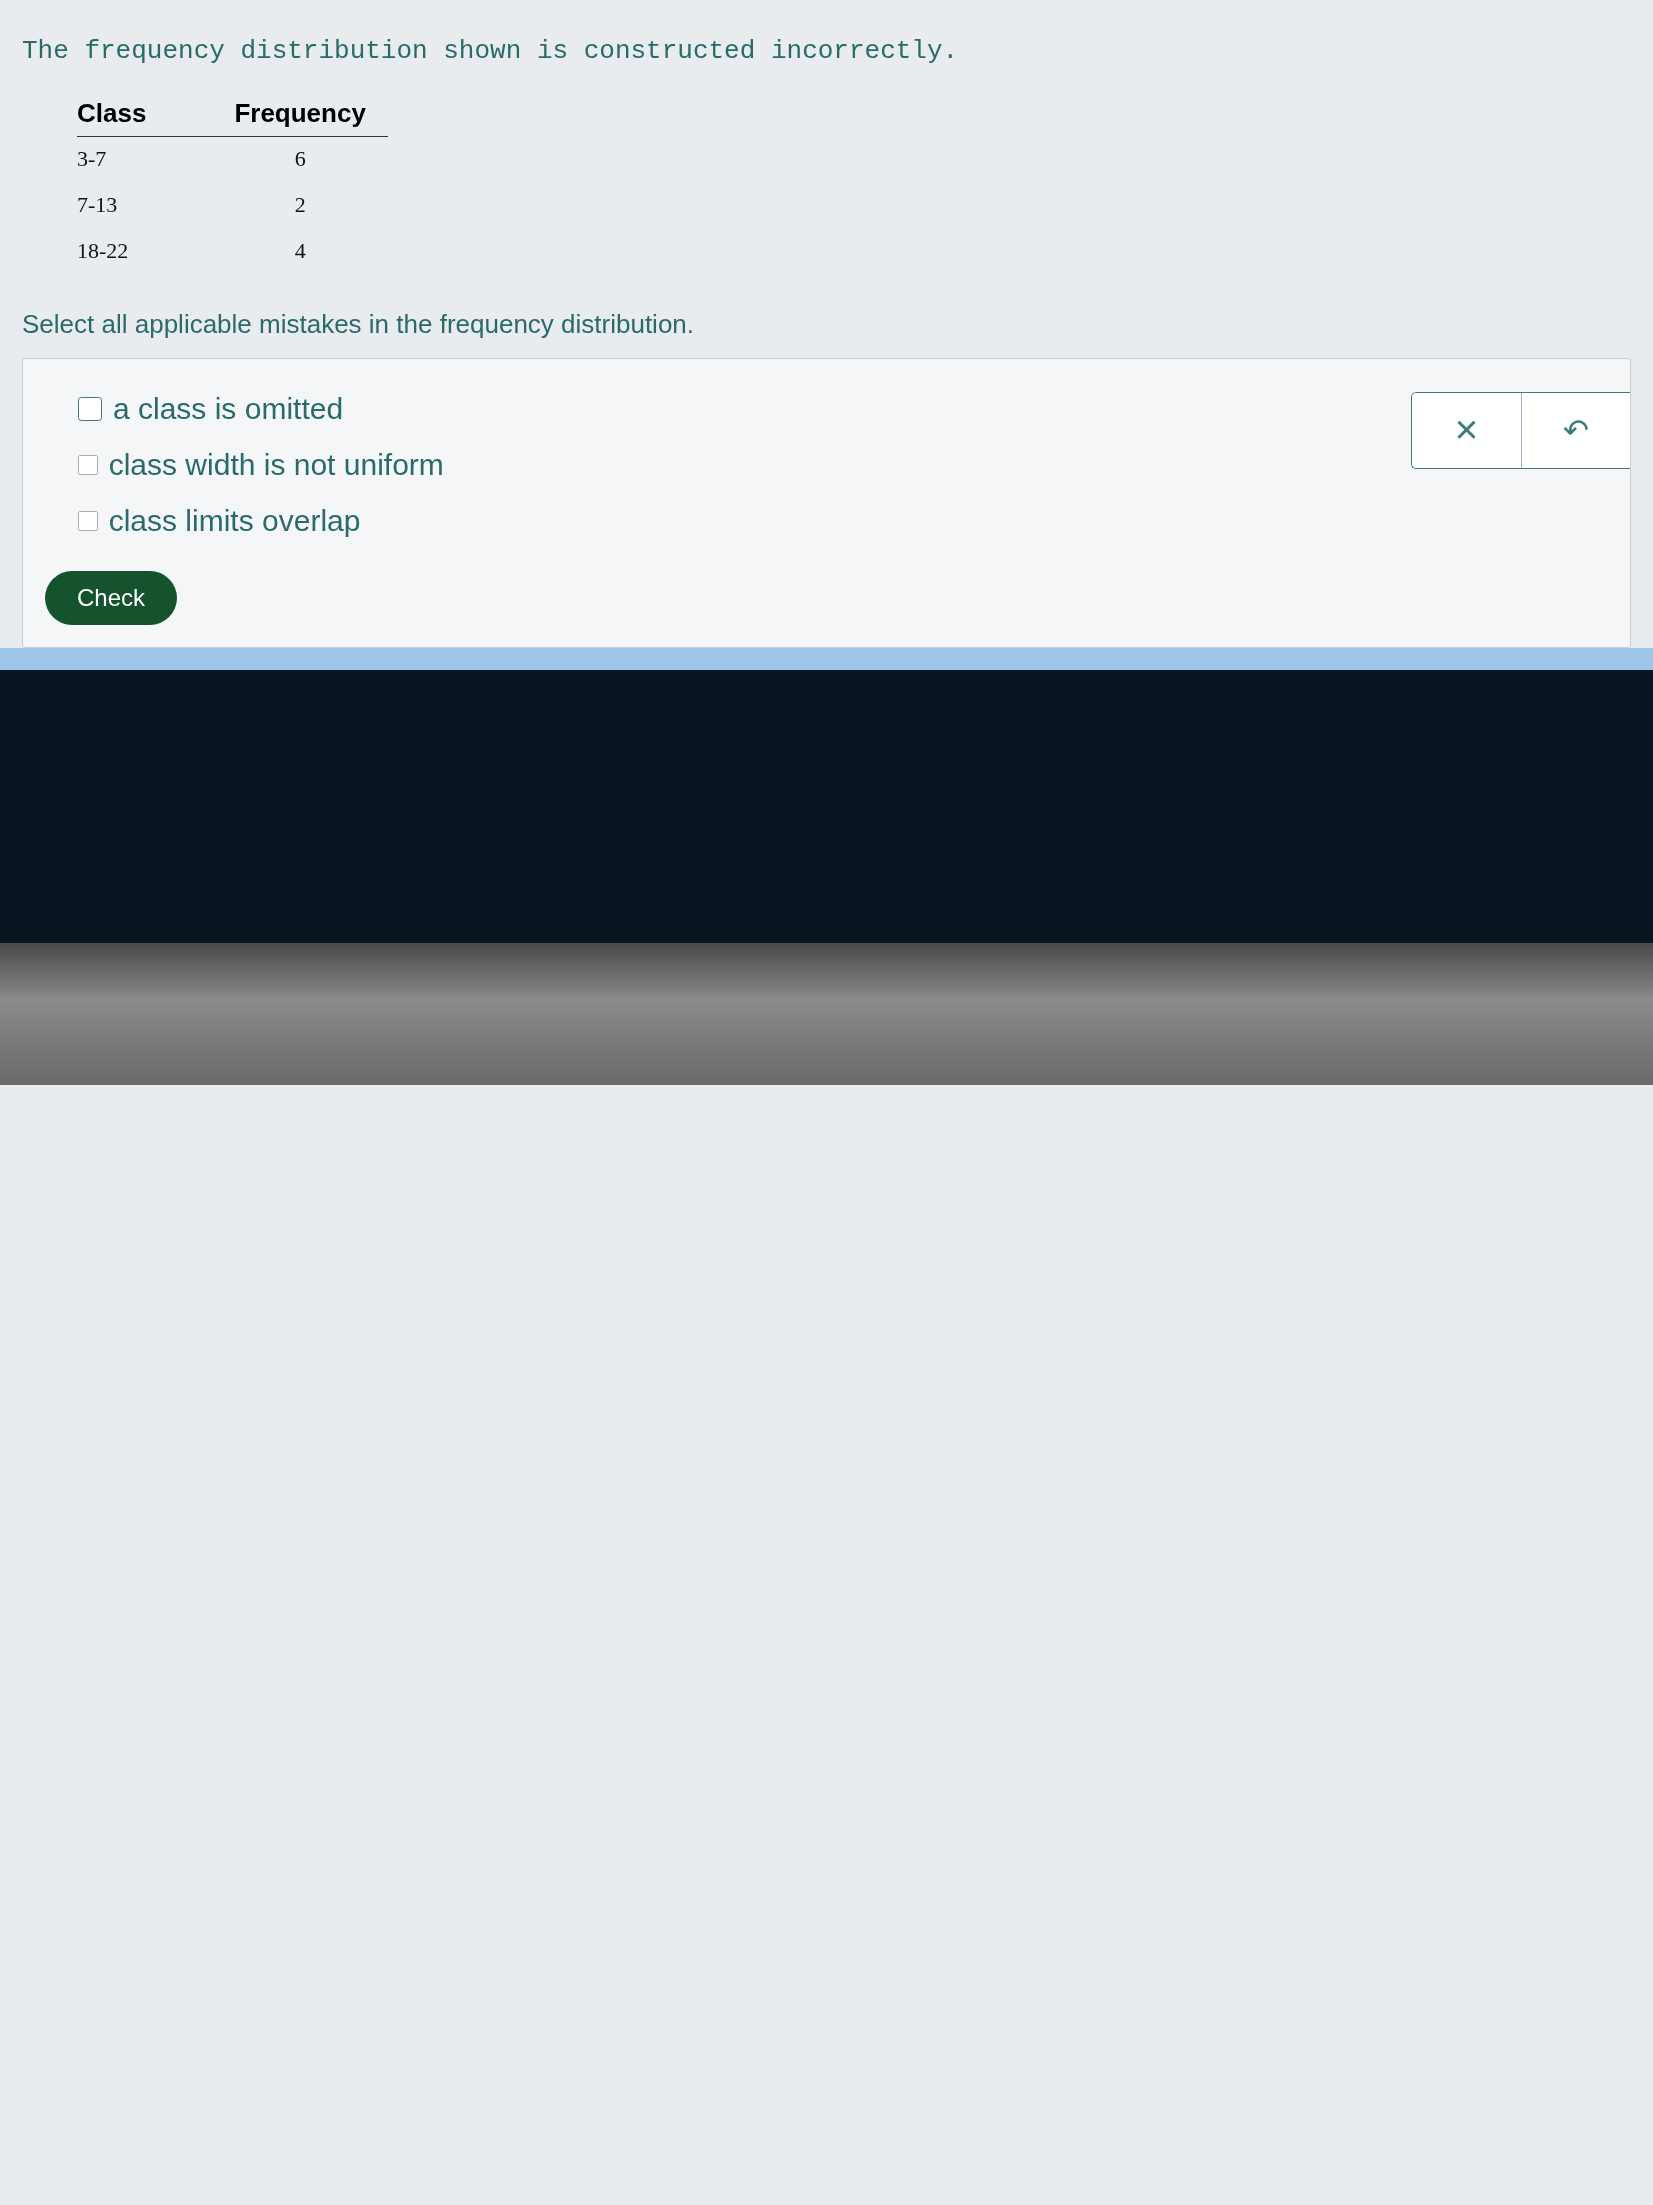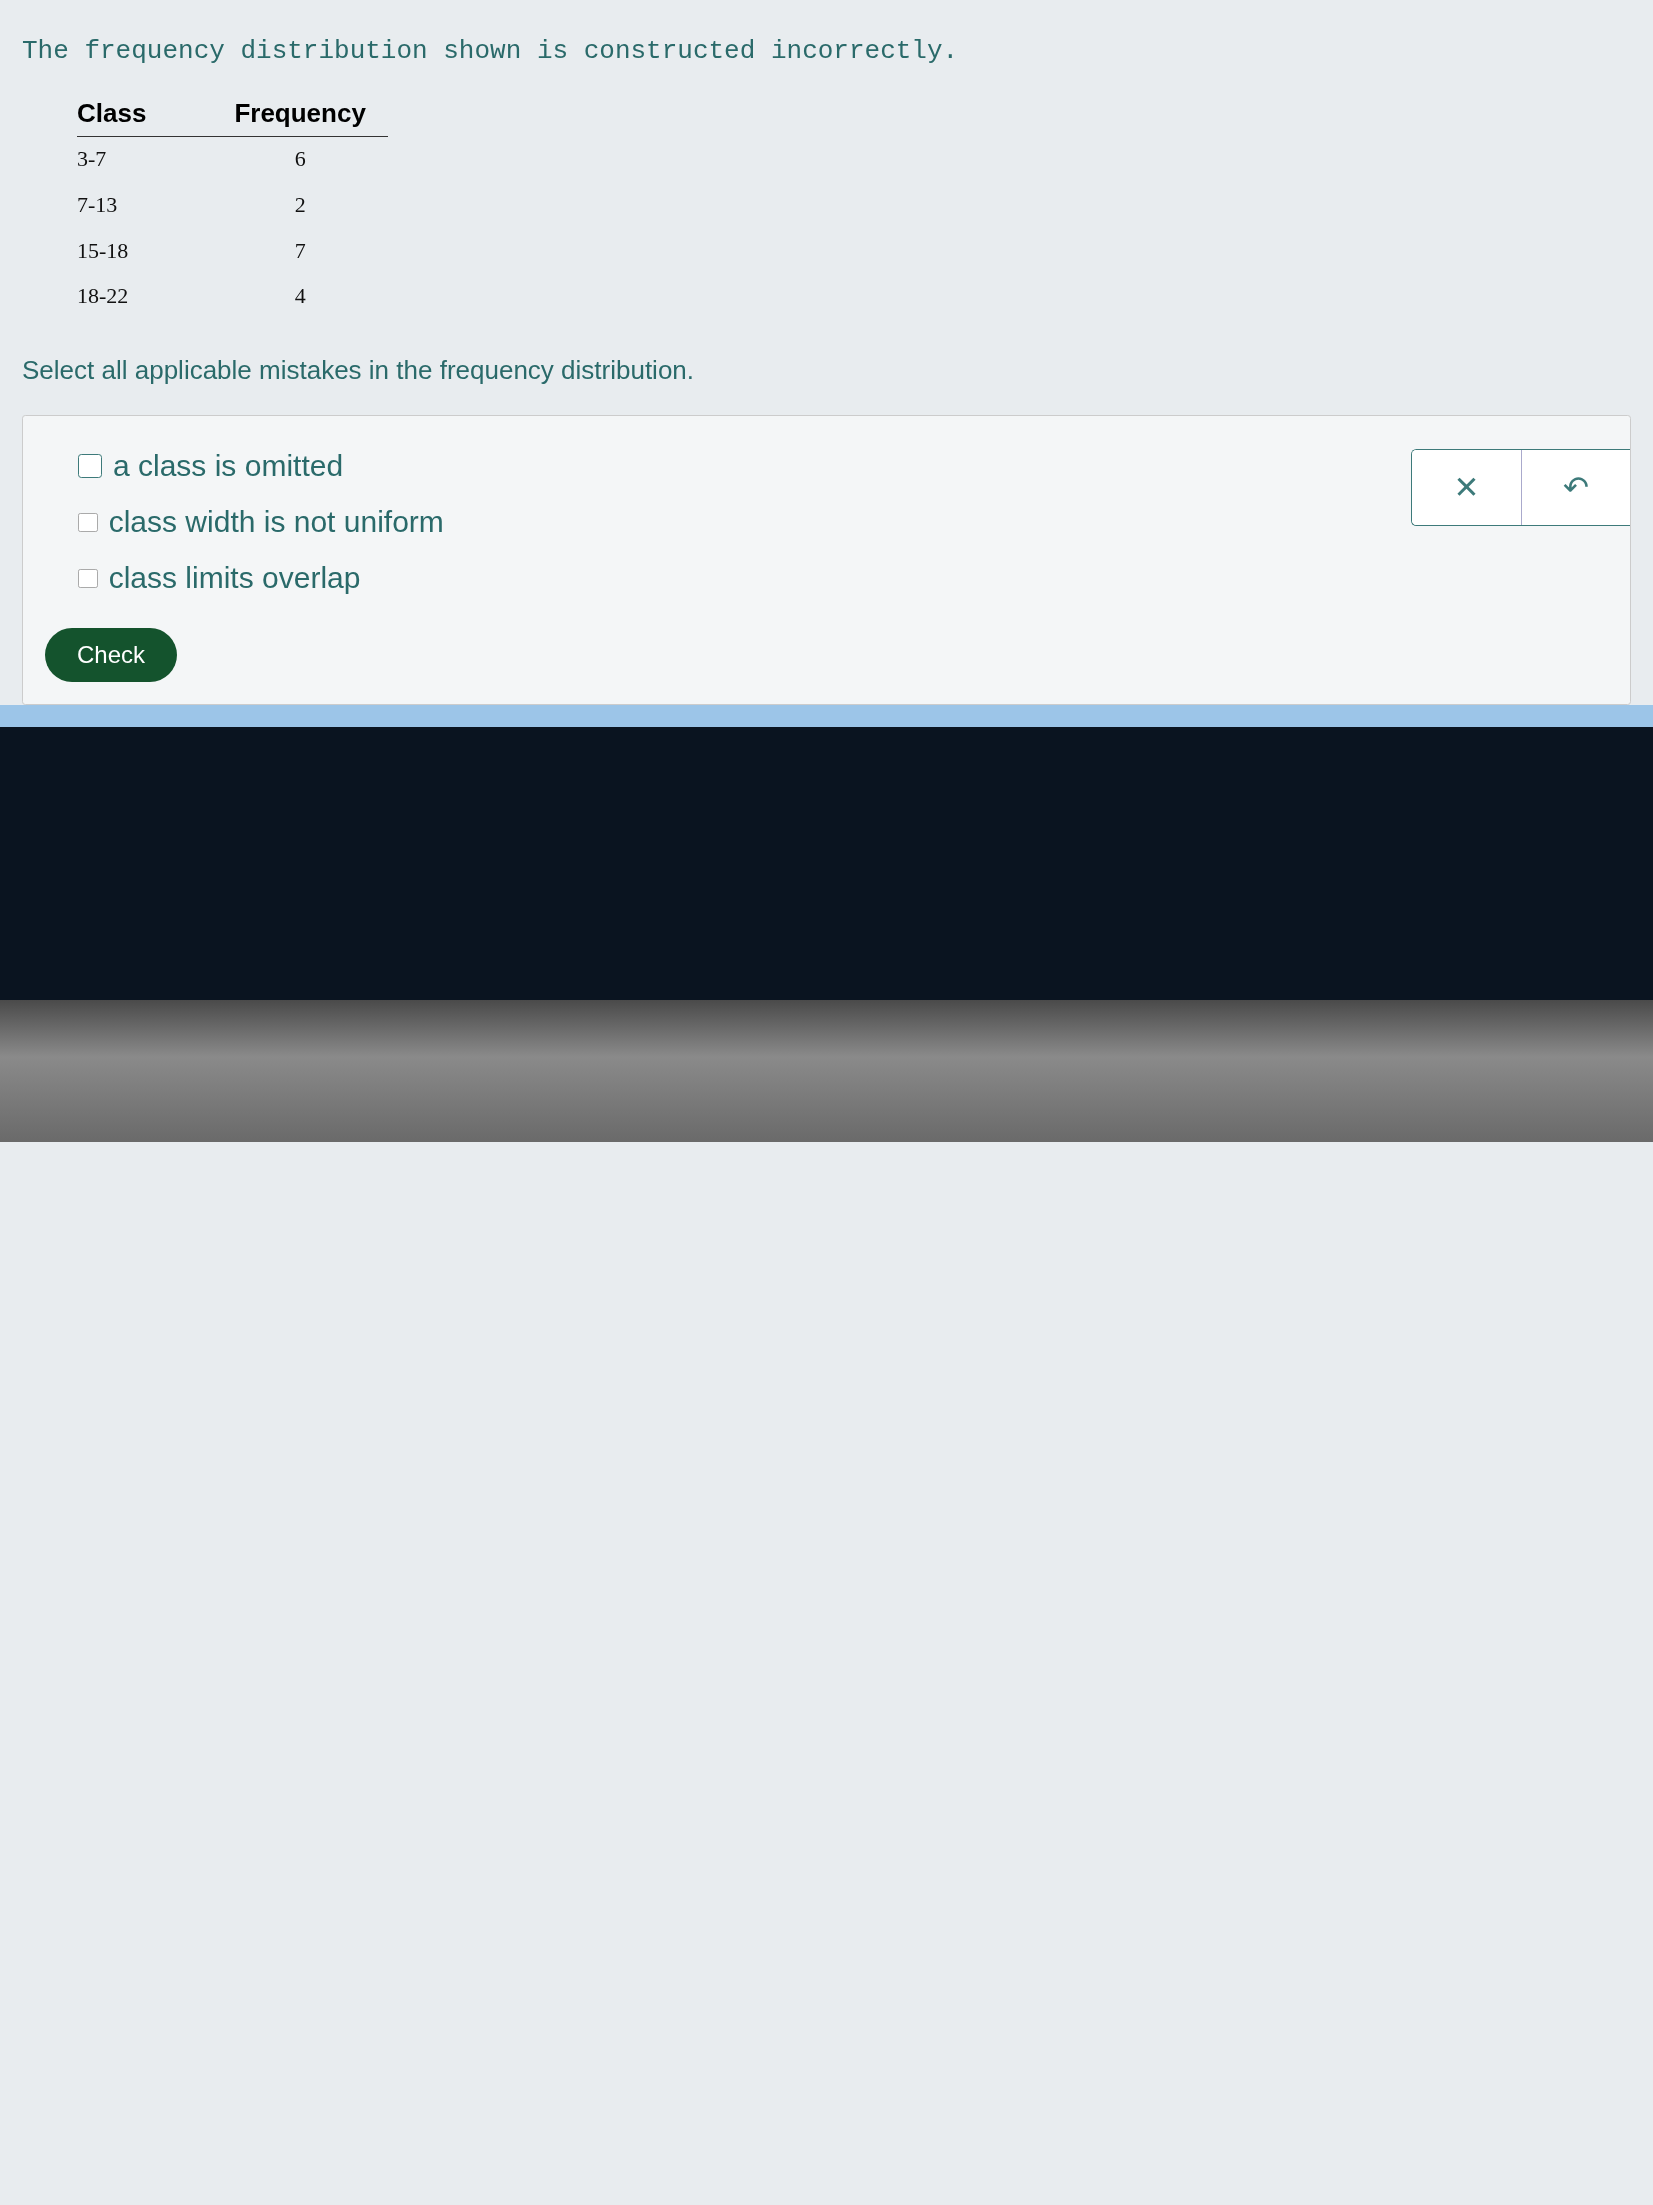--- a/index.html
+++ b/index.html
@@ -46,21 +46,21 @@
       color: #111;
     }
     .data-table td.freq-cell {
       text-align: center;
       padding-left: 66px;
       padding-right: 22px;
     }
     .instruction {
       color: #2a6a6a;
       font-size: 26px;
-      margin-bottom: 27px;
+      margin-bottom: 15px;
       line-height: 1.4;
     }
     .answer-area {
       background: #f4f6f7;
       border: 0.5px solid #ccc;
       border-radius: 3.3px;
       padding: 33px 22px 22px 22px;
       position: relative;
       margin-bottom: 0;
     }
@@ -159,24 +159,20 @@
   <tbody>
     <tr>
       <td>3-7</td>
       <td class="freq-cell">6</td>
     </tr>
     <tr>
       <td>7-13</td>
       <td class="freq-cell">2</td>
     </tr>
     <tr>
-      <td>15-18</td>
-      <td class="freq-cell">7</td>
-    </tr>
-    <tr>
       <td>18-22</td>
       <td class="freq-cell">4</td>
     </tr>
   </tbody>
 </table>
 
 <div class="instruction">Select all applicable mistakes in the frequency distribution.</div>
 
 <div class="answer-area">
 

